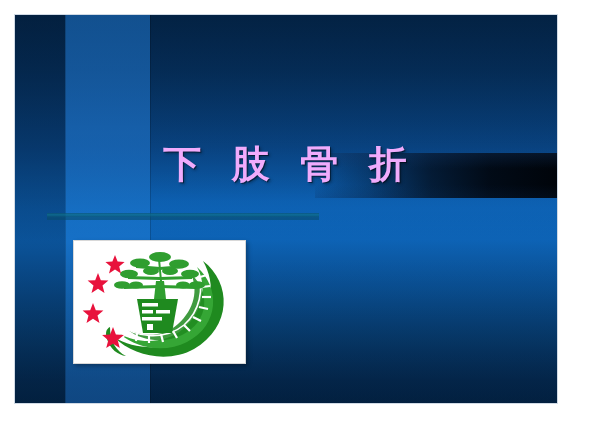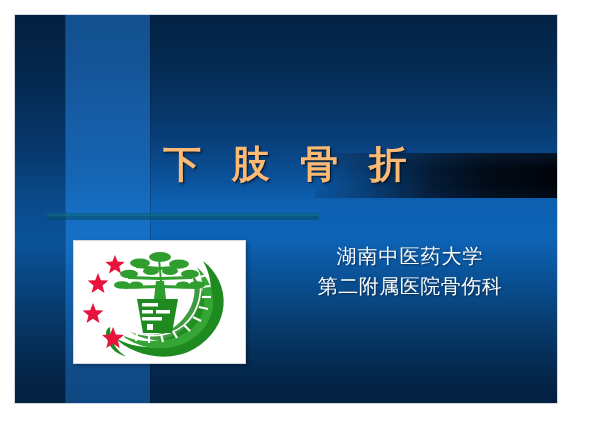--- a/index.html
+++ b/index.html
@@ -132,21 +132,21 @@
     position: absolute;
     left: 0;
     right: 0;
     top: 126px;
     text-align: center;
     font-family: "Liberation Sans", "DejaVu Sans", sans-serif;
     font-weight: bold;
     font-size: 38px;
     line-height: 46px;
     letter-spacing: 10px;
-    color: #fdba74;
+    color: #f0abfc;
     text-shadow: 1px 1px 0 rgba(0,0,0,0.45), 2px 2px 3px rgba(0,0,0,0.30);
     white-space: nowrap;
     padding-left: 8px;
   }
 
   
   .accent-rule {
     position: absolute;
     left: 32px;
     top: 198px;
@@ -307,19 +307,15 @@
 
         <g fill="#e8123c">
           <polygon points="41,14 43.6,20.6 50.6,21 45.2,25.6 47,32.4 41,28.6 35,32.4 36.8,25.6 31.4,21 38.4,20.6"></polygon>
           <polygon points="24,32 26.8,39.2 34.4,39.6 28.5,44.6 30.5,52 24,47.8 17.5,52 19.5,44.6 13.6,39.6 21.2,39.2"></polygon>
           <polygon points="19,62 21.8,69.2 29.4,69.6 23.5,74.6 25.5,82 19,77.8 12.5,82 14.5,74.6 8.6,69.6 16.2,69.2"></polygon>
           <polygon points="39,86 41.9,93.6 49.9,94 43.7,99.3 45.8,107.1 39,102.7 32.2,107.1 34.3,99.3 28.1,94 36.1,93.6"></polygon>
         </g>
       </svg>
     </div>
 
-    <div class="subtitle">
-      <span class="line line-1">湖南中医药大学</span>
-      <span class="line line-2">第二附属医院骨伤科</span>
-    </div>
 
   </div>
 </div>
 
 </body></html>

